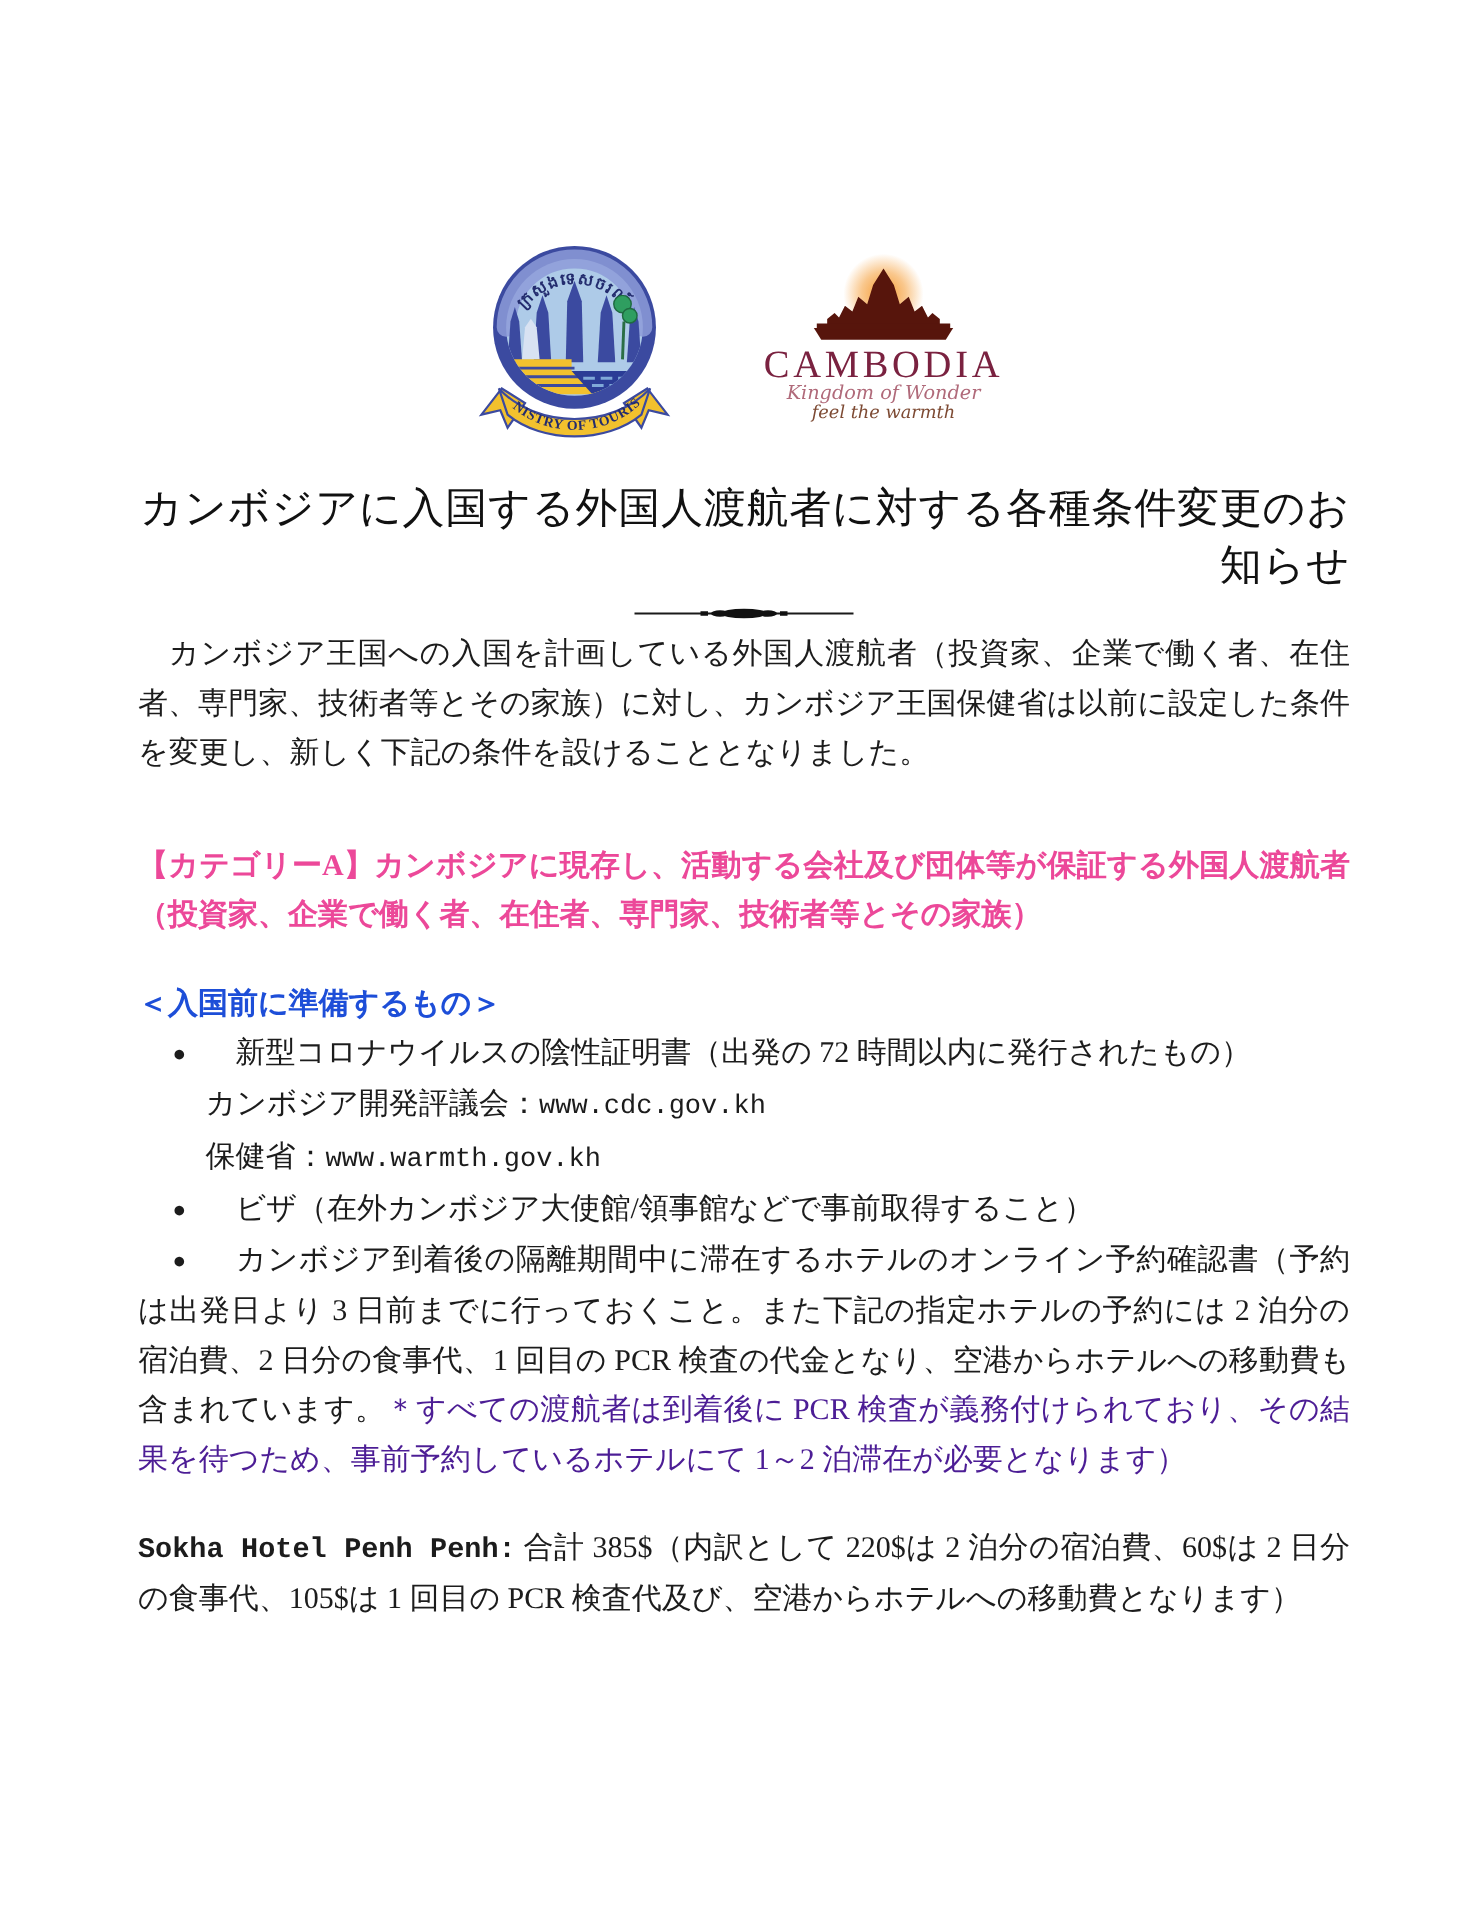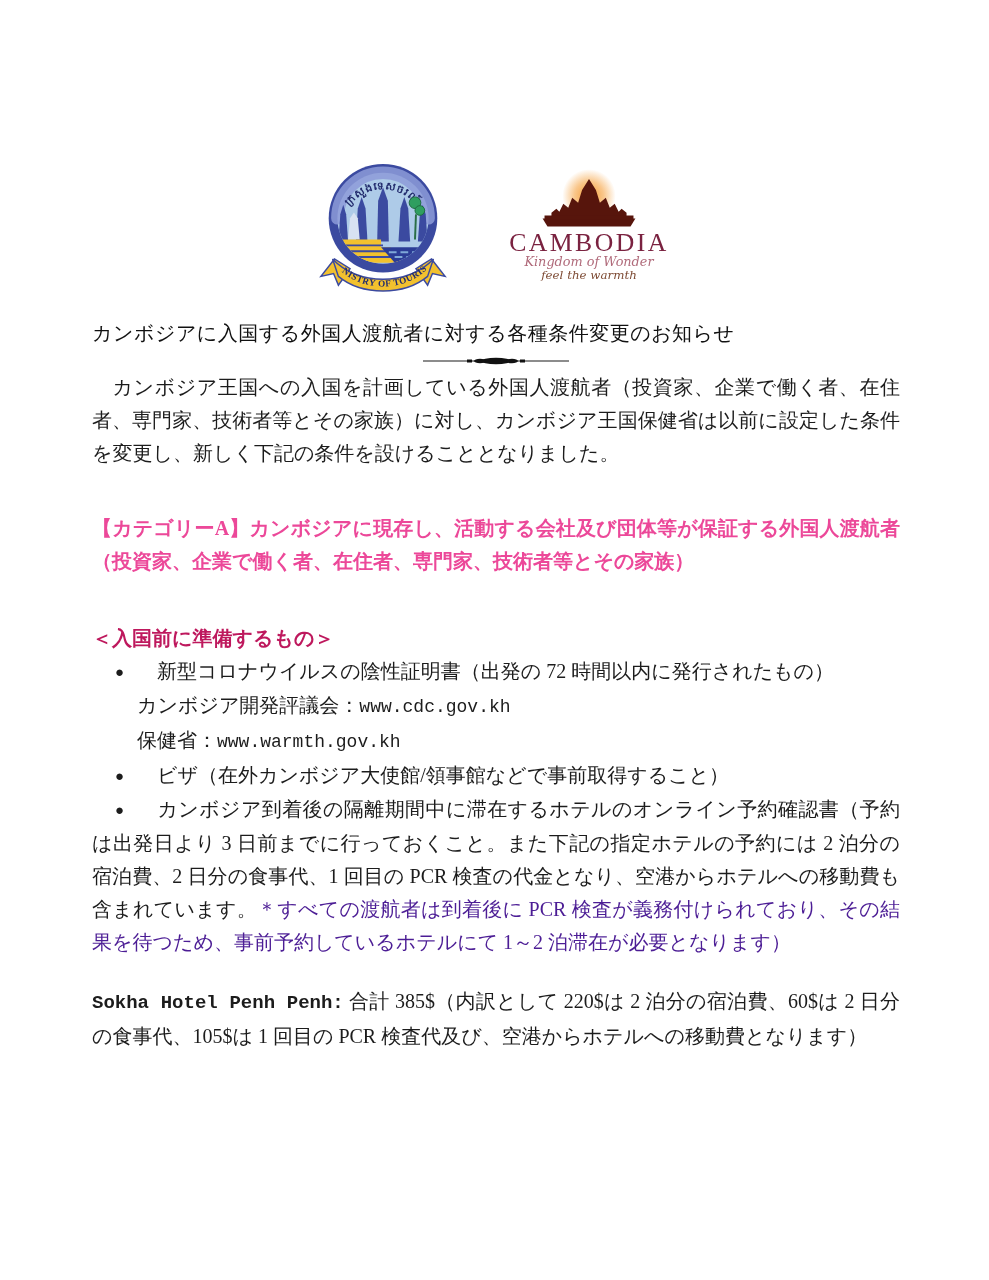--- a/index.html
+++ b/index.html
@@ -24,43 +24,43 @@
   }
   .logos {
     margin-top: 26px;
     display: flex;
     justify-content: center;
     align-items: center;
     gap: 58px;
   }
   .doc-title {
     margin: 26px 0 0 0;
-    font-size: 20px;
+    font-size: 28px;
     font-weight: normal;
-    text-align: left;
+    text-align: right;
     letter-spacing: 0.5px;
     color: #111111;
   }
   .divider-wrap { text-align: center; margin-top: 6px; }
   .body-text {
     font-size: 20px;
     line-height: 33px;
     text-align: justify;
     margin: 0;
   }
   .intro { }
   .cat-heading {
     margin-top: 42px;
     font-weight: bold;
     color: #ec4899;
   }
   .blue-heading {
-    margin-top: 44px;
-    font-weight: bold;
-    color: #be185d;
+    margin-top: 26px;
+    font-weight: bold;
+    color: #1d4ed8;
     text-align: left;
   }
   .bullet-marker {
     display: inline-block;
     margin-left: 23px;
     width: 42px;
     font-size: 15px;
     vertical-align: 1px;
   }
   .sub-link {

